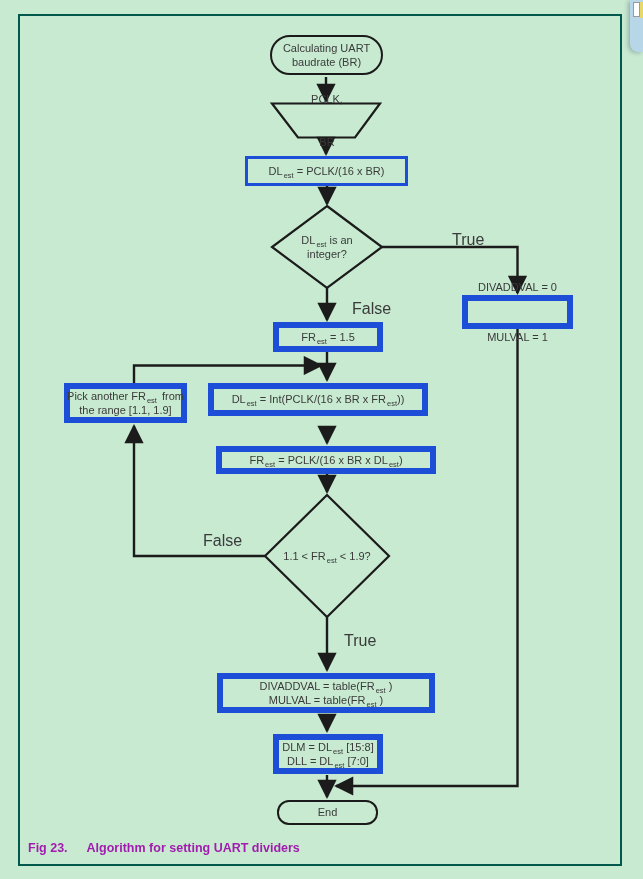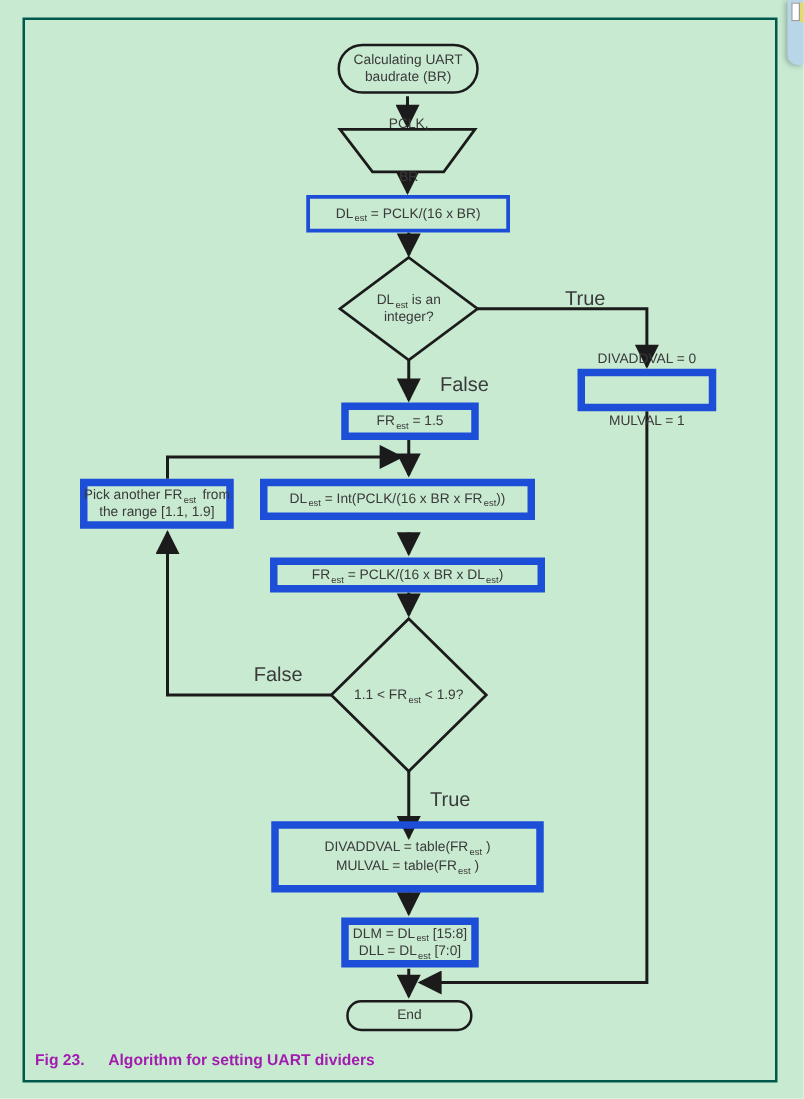--- a/index.html
+++ b/index.html
@@ -142,21 +142,21 @@
 
   <div class="node" style="left:267px;top:548px;width:120px;height:16px;">
     <div>
       <span>1.1 &lt; FR</span><span class="sub">est</span><span> &lt; 1.9?</span>
     </div>
   </div>
 
   <div class="lbl" style="left:203px;top:532px;">False</div>
   <div class="lbl" style="left:344px;top:632px;">True</div>
 
-  <div class="node boxed" style="left:217px;top:657px;width:218px;height:57px;text-align:right;">
+  <div class="node boxed" style="left:217px;top:673px;width:218px;height:40px;text-align:right;">
     <div>
       <span>DIVADDVAL = table(FR</span><span class="sub">est</span><span> )</span>
     </div>
     <div>
       <span>MULVAL = table(FR</span><span class="sub">est</span><span> )</span>
     </div>
   </div>
 
   <div class="node boxed" style="left:273px;top:734px;width:110px;height:40px;">
     <div>

